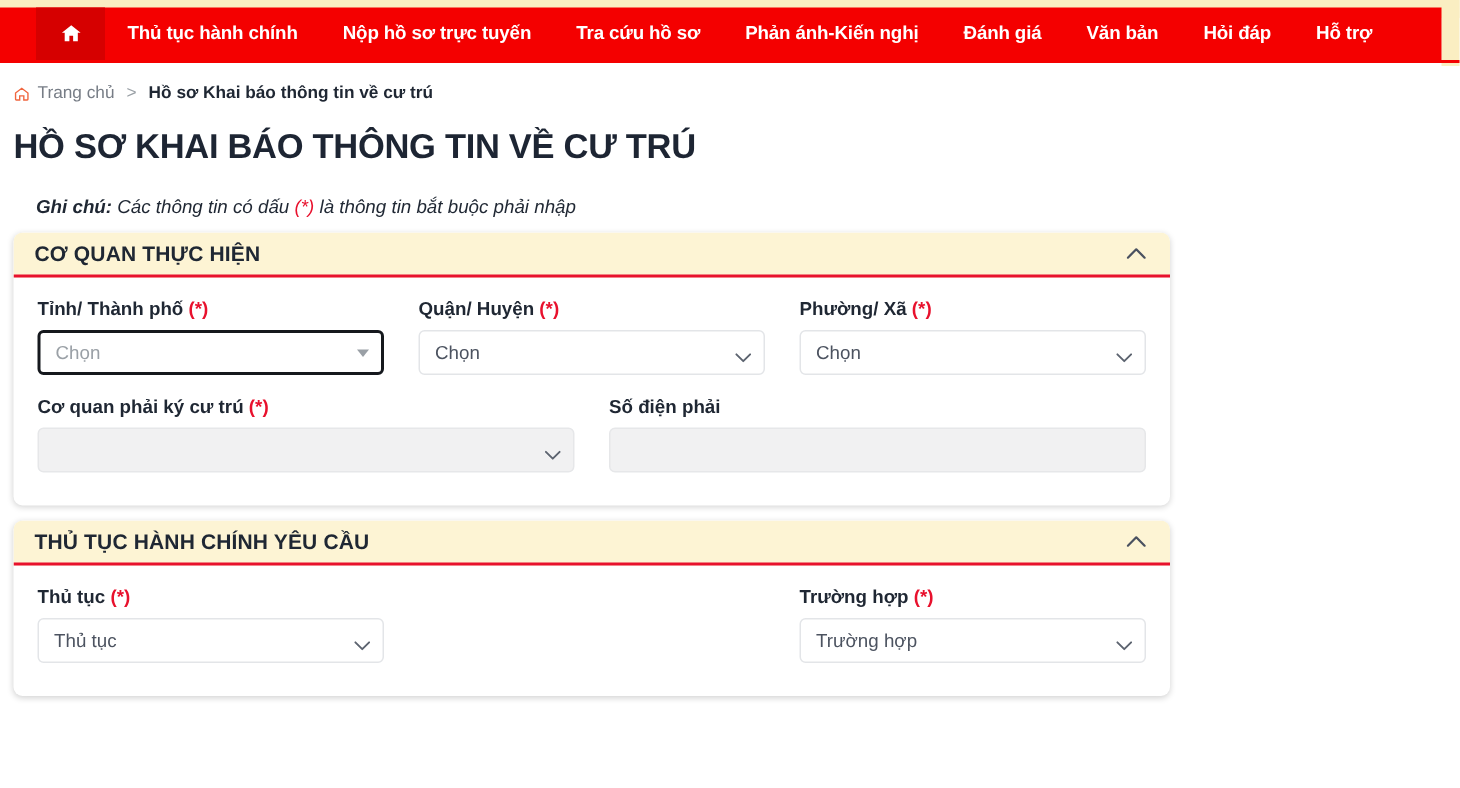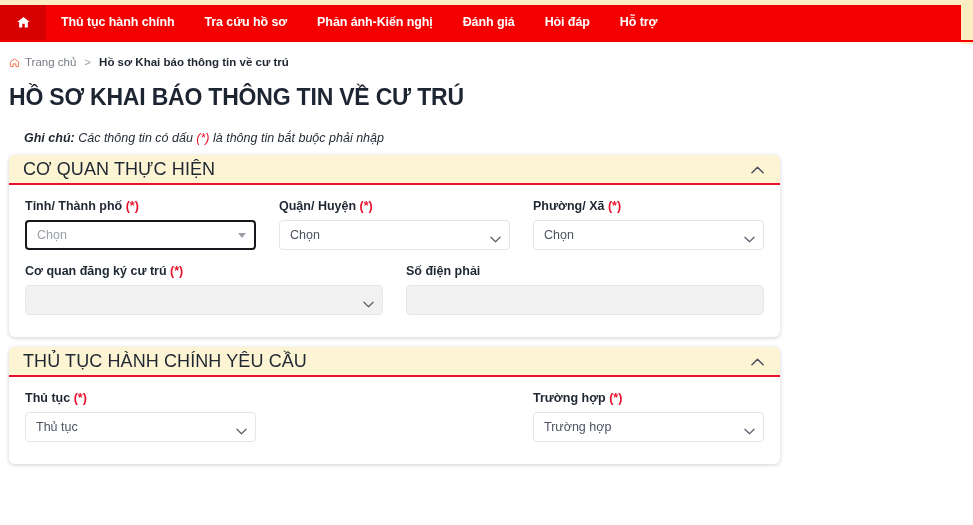--- a/index.html
+++ b/index.html
@@ -31,20 +31,21 @@
   
   .navbar {
     position: absolute;
     top: 5px;
     left: 0;
     width: 961px;
     height: 35px;
     background: #f40000;
     display: flex;
     align-items: flex-start;
+    padding-left: 24px;
   }
   .nav-home {
     width: 46px;
     height: 35px;
     background: #d60000;
     display: flex;
     align-items: center;
     justify-content: center;
     flex: 0 0 auto;
   }
@@ -126,22 +127,22 @@
     background: #fdf4d4;
     border-bottom: 2px solid #e8112d;
     height: 30px;
     display: flex;
     align-items: center;
     justify-content: space-between;
     padding: 0 16px 0 14px;
     cursor: pointer;
   }
   .panel-header .ph-title {
-    font-size: 18px;
-    font-weight: normal;
+    font-size: 14px;
+    font-weight: bold;
     color: #1f2733;
     letter-spacing: 0.1px;
   }
   .chevron {
     display: block;
     color: #4a5160;
   }
   .panel-body {
     padding: 14px 16px 22px 16px;
   }
@@ -220,23 +221,25 @@
 
 <div class="navbar">
   <div class="nav-home">
     <span>
       <svg width="15" height="15" viewBox="0 0 24 24" fill="#ffffff" aria-hidden="true">
         <path d="M12 3L2 11h3v9h5v-6h4v6h5v-9h3L12 3z"></path>
       </svg>
     </span>
   </div>
   <div class="nav-item">Thủ tục hành chính</div>
+  <div class="nav-item">Nộp hồ sơ trực tuyến</div>
   <div class="nav-item">Tra cứu hồ sơ</div>
   <div class="nav-item">Phản ánh-Kiến nghị</div>
   <div class="nav-item">Đánh giá</div>
+  <div class="nav-item">Văn bản</div>
   <div class="nav-item">Hỏi đáp</div>
   <div class="nav-item">Hỗ trợ</div>
 </div>
 <div class="nav-under"></div>
 
 <div class="content">
 
   <div class="breadcrumb">
     <span class="bc-home-ico">
       <svg width="11" height="11" viewBox="0 0 24 24" fill="none" stroke="#f0663f" stroke-width="2" aria-hidden="true">
@@ -294,21 +297,21 @@
               <svg width="11" height="7" viewBox="0 0 12 7" fill="none" stroke="#5d6470" stroke-width="1.4" stroke-linecap="round" stroke-linejoin="round" aria-hidden="true">
                 <polyline points="1,1 6,6 11,1"></polyline>
               </svg>
             </span>
           </div>
         </div>
       </div>
 
       <div class="form-row">
         <div class="field wide">
-          <label class="field-label"><span>Cơ quan đăng ký cư trú</span> <span class="req">(*)</span></label>
+          <label class="field-label"><span>Cơ quan phải ký cư trú</span> <span class="req">(*)</span></label>
           <div class="control">
             <div class="select-box disabled"></div>
             <span class="arrow-chev">
               <svg width="11" height="7" viewBox="0 0 12 7" fill="none" stroke="#5d6470" stroke-width="1.4" stroke-linecap="round" stroke-linejoin="round" aria-hidden="true">
                 <polyline points="1,1 6,6 11,1"></polyline>
               </svg>
             </span>
           </div>
         </div>
 

